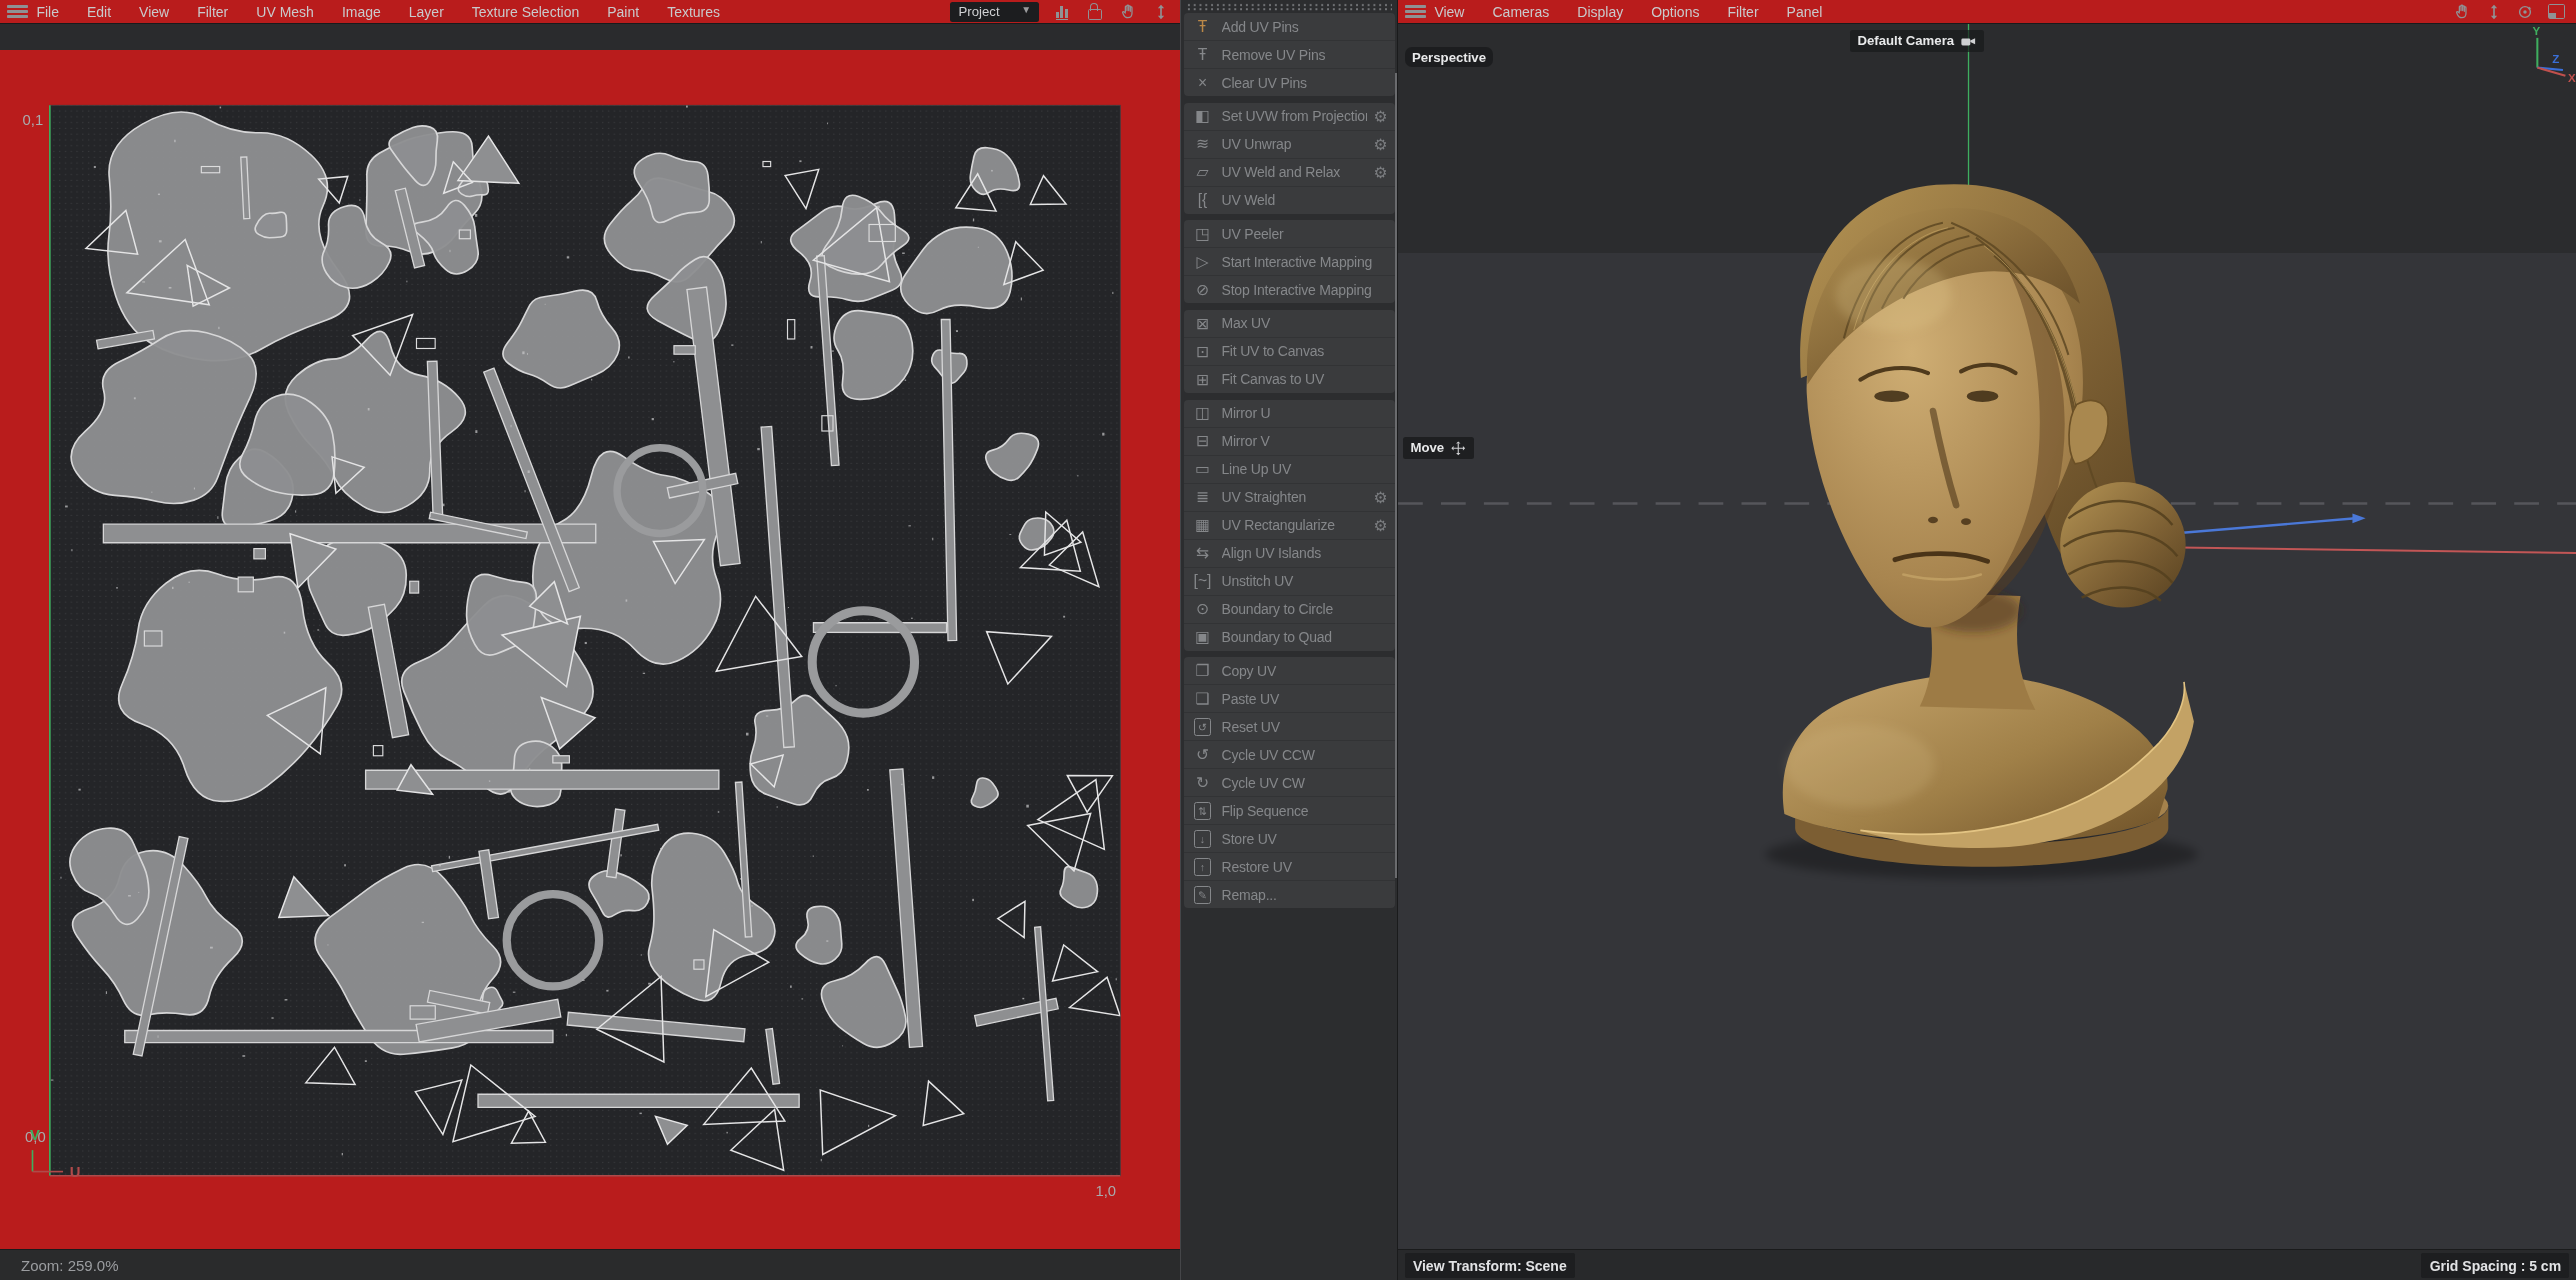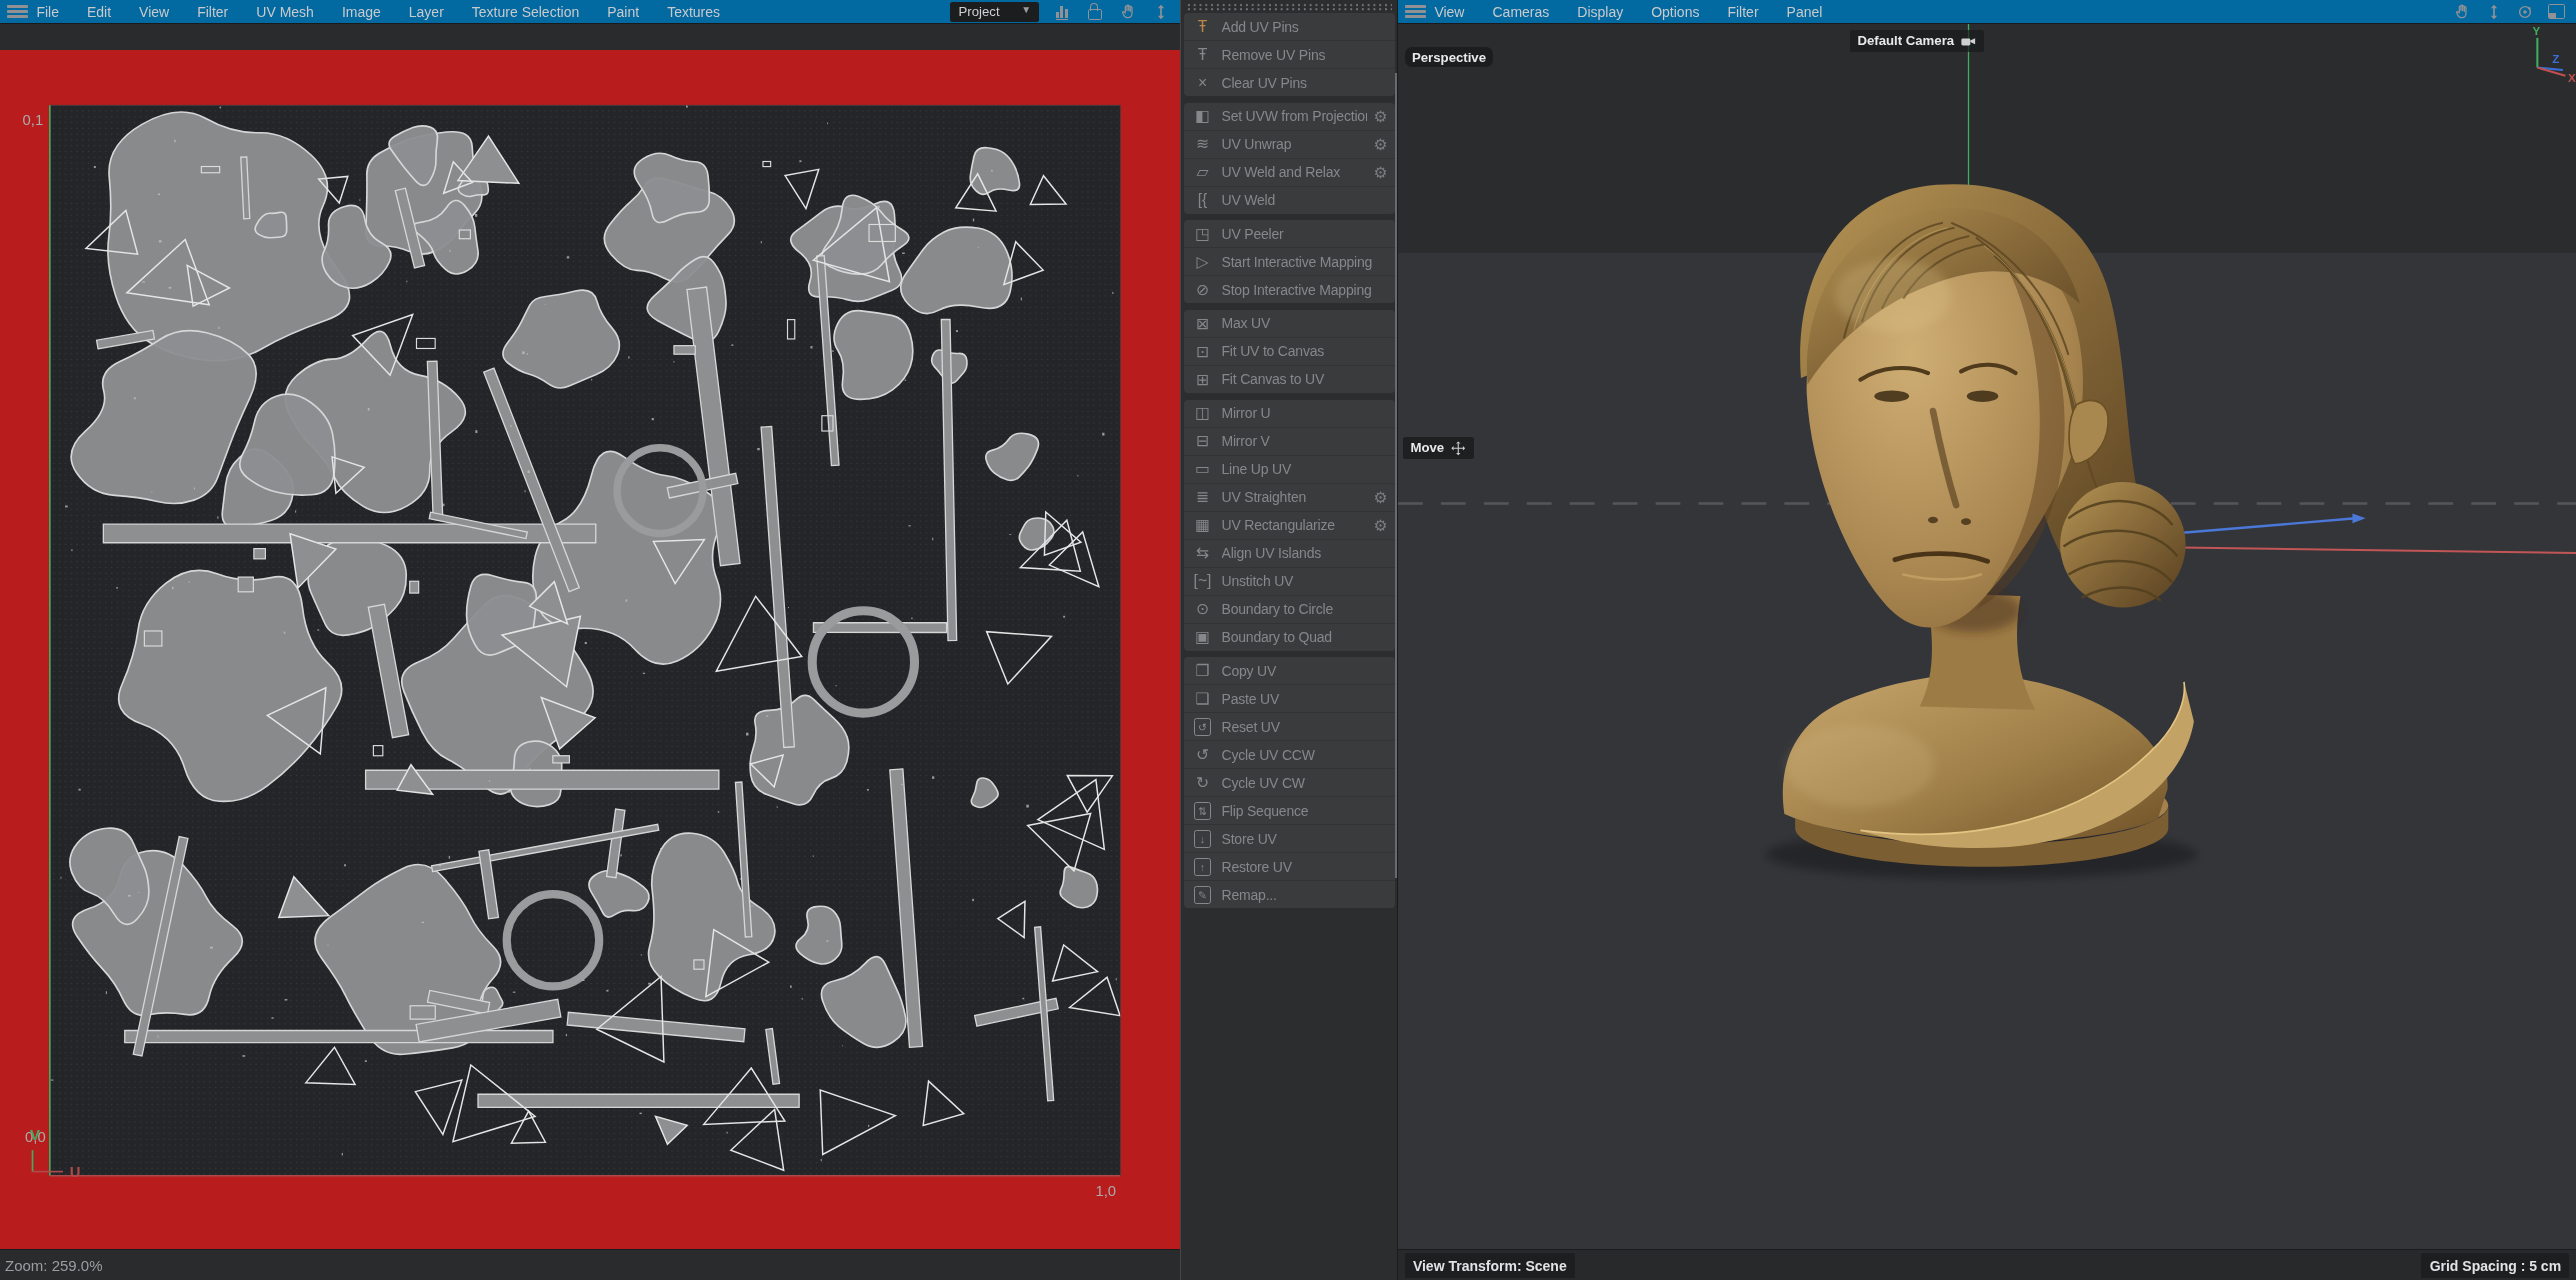--- a/index.html
+++ b/index.html
@@ -4,21 +4,21 @@
 <style>
   html,body{margin:0;padding:0;background:#151617;}
   #root{position:relative;width:2576px;height:1281px;overflow:hidden;
         font-family:"Liberation Sans",sans-serif;color:#c9cacc;-webkit-user-select:none;}
   .pane{position:absolute;top:0;bottom:0;}
   .pane.left{left:0;width:1180px;background:#2a2b2d;}
   .pane.middle{left:1180px;width:217px;background:#2c2d2f;border-left:0.8px solid #454649;box-sizing:border-box;}
   .pane.right{left:1397px;width:1179px;background:#2d2e30;border-left:0.8px solid #1a1b1c;box-sizing:border-box;}
 
   
-  .menubar{position:absolute;top:0;left:0;right:0;height:23px;background:#0369a1;
+  .menubar{position:absolute;top:0;left:0;right:0;height:23px;background:#b91c1c;
            display:flex;align-items:center;border-bottom:0.8px solid #191a1b;z-index:5;}
   .hamburger{width:21.5px;height:13.2px;margin:0 8.3px 0 6.6px;display:flex;flex-direction:column;justify-content:space-between;cursor:pointer;flex:none;}
   .hamburger span{display:block;height:2.9px;background:#8f9194;border-radius:0.8px;}
   nav.menus{display:flex;gap:28px;align-items:center;font-size:14px;color:#c9cacc;white-space:nowrap;}
   .menu-item{cursor:default;}
   .menubar-right{margin-left:auto;display:flex;align-items:center;gap:11.6px;padding-right:8.3px;}
   .dropdown{display:flex;gap:21.5px;background:#1c1d1f;border-radius:2.5px;
             padding:2.5px 8.3px;font-size:13.2px;color:#d0d1d3;}
   .dropdown .chev{font-size:10px;color:#9a9b9d;}
   .tbicon{width:21.5px;height:20px;display:inline-flex;align-items:center;justify-content:center;color:#909295;flex:none;}
@@ -31,21 +31,21 @@
   .maxi{position:relative;width:15px;height:12.4px;border:1.7px solid #909295;border-radius:1.7px;}
   .maxi:before{content:"";position:absolute;left:-0.8px;bottom:-0.8px;width:7.4px;height:5.8px;background:#909295;}
 
   
   .tabrow{position:absolute;top:23px;left:0;right:0;height:26.4px;background:#2c2d2f;}
   .tabchip{display:inline-block;margin:0;background:#1c1d1f;color:#d6d7d9;font-size:13.2px;font-weight:600;
            padding:5px 11.6px 5.8px 6.6px;}
   .uv-canvas{position:absolute;top:50px;left:0;width:1180px;height:1200px;background:#b91c1c;overflow:hidden;}
   .statusbar{position:absolute;left:0;right:0;bottom:0;height:31px;background:#2a2b2c;
              border-top:1.7px solid #1a1b1c;display:flex;align-items:center;}
-  .left-status span{font-size:15px;color:#9b9da0;margin-left:5px;text-align:right;}
+  .left-status span{font-size:15px;color:#9b9da0;margin-left:21px;text-align:right;}
 
   
   .grip{height:7.4px;margin:3.3px 5px 2.5px 5px;
         background-image:radial-gradient(circle,#87898c 0.8px,transparent 1.1px);
         background-size:5.8px 4.1px;background-position:0 0;}
   .cmd-group{margin:0 2.5px 6.6px 2.5px;background:#3a3b3d;border-radius:4.1px;overflow:hidden;}
   .cmd-row{display:flex;align-items:center;height:27px;border-top:0.8px solid #323335;cursor:default;}
   .cmd-row:first-child{border-top:none;}
   .cmd-icon{width:38px;text-align:center;font-size:15.7px;color:#85878a;flex:none;line-height:1;}
   .cmd-icon.gold{color:#bb8848;}

